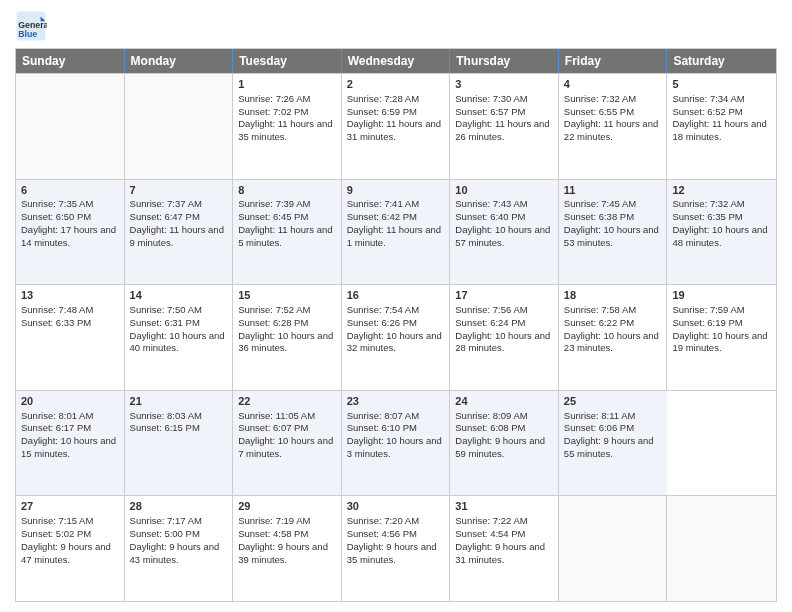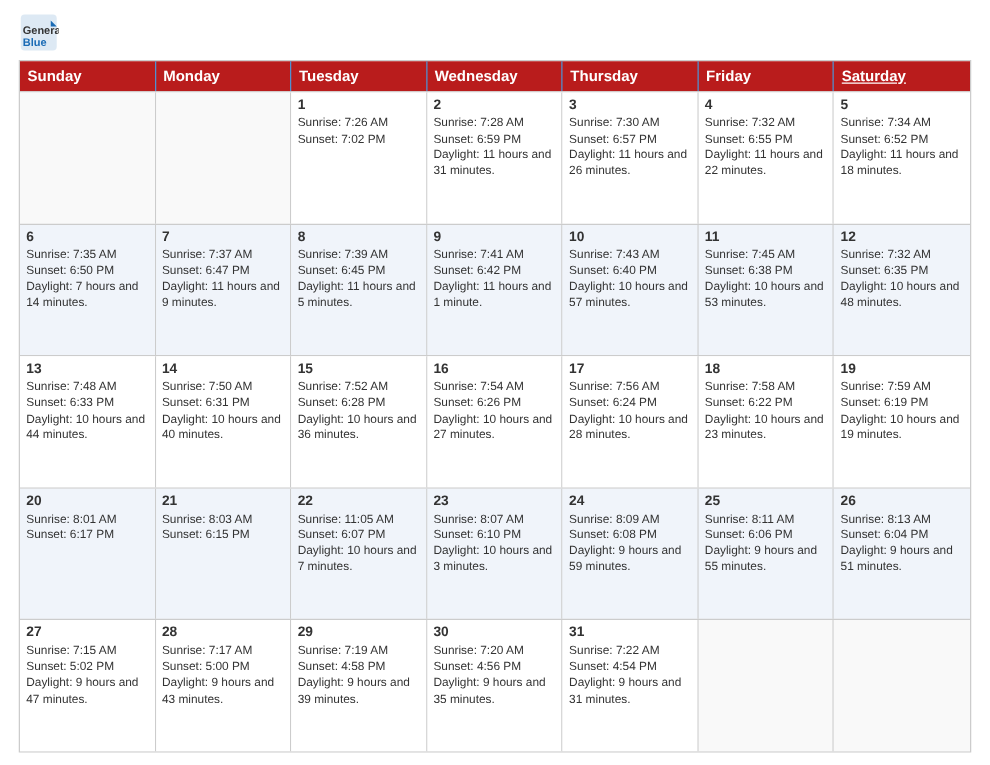--- a/index.html
+++ b/index.html
@@ -47,31 +47,31 @@
     }
     .calendar {
       flex: 1;
       display: flex;
       flex-direction: column;
       border: 1px solid #ccc;
     }
     .cal-header {
       display: grid;
       grid-template-columns: repeat(7, 1fr);
-      background: #b91c1c;
+      background: #737373;
     }
     .cal-header-cell {
       color: #fff;
       font-size: 12px;
       font-weight: bold;
       padding: 5px 6px;
       text-align: left;
       border-right: 1px solid #5090d0;
     }
-    .cal-header-cell:last-child { border-right: none; text-decoration: underline; }
+    .cal-header-cell:last-child { border-right: none; }
     .cal-body {
       flex: 1;
       display: flex;
       flex-direction: column;
     }
     .cal-row {
       display: grid;
       grid-template-columns: repeat(7, 1fr);
       flex: 1;
       border-top: 1px solid #ccc;
@@ -133,52 +133,51 @@
         <div class="cal-header-cell">Tuesday</div>
         <div class="cal-header-cell">Wednesday</div>
         <div class="cal-header-cell">Thursday</div>
         <div class="cal-header-cell">Friday</div>
         <div class="cal-header-cell">Saturday</div>
       </div>
     <div class="cal-body">
     <div class="cal-row">
           <div class="cal-cell empty"></div>
           <div class="cal-cell empty"></div>
-          <div class="cal-cell"><span class="day-num">1</span><span>Sunrise: 7:26 AM</span><br><span>Sunset: 7:02 PM</span><br></div>
+          <div class="cal-cell"><span class="day-num">1</span><span>Sunrise: 7:26 AM</span><br><span>Sunset: 7:02 PM</span><br><span>Daylight: 11 hours and 35 minutes.</span></div>
           <div class="cal-cell"><span class="day-num">2</span><span>Sunrise: 7:28 AM</span><br><span>Sunset: 6:59 PM</span><br><span>Daylight: 11 hours and 31 minutes.</span></div>
           <div class="cal-cell"><span class="day-num">3</span><span>Sunrise: 7:30 AM</span><br><span>Sunset: 6:57 PM</span><br><span>Daylight: 11 hours and 26 minutes.</span></div>
           <div class="cal-cell"><span class="day-num">4</span><span>Sunrise: 7:32 AM</span><br><span>Sunset: 6:55 PM</span><br><span>Daylight: 11 hours and 22 minutes.</span></div>
           <div class="cal-cell"><span class="day-num">5</span><span>Sunrise: 7:34 AM</span><br><span>Sunset: 6:52 PM</span><br><span>Daylight: 11 hours and 18 minutes.</span></div>
         </div>
         <div class="cal-row">
-          <div class="cal-cell"><span class="day-num">6</span><span>Sunrise: 7:35 AM</span><br><span>Sunset: 6:50 PM</span><br><span>Daylight: 7 hours and 14 minutes.</span></div>
+          <div class="cal-cell"><span class="day-num">6</span><span>Sunrise: 7:35 AM</span><br><span>Sunset: 6:50 PM</span><br><span>Daylight: 17 hours and 14 minutes.</span></div>
           <div class="cal-cell"><span class="day-num">7</span><span>Sunrise: 7:37 AM</span><br><span>Sunset: 6:47 PM</span><br><span>Daylight: 11 hours and 9 minutes.</span></div>
           <div class="cal-cell"><span class="day-num">8</span><span>Sunrise: 7:39 AM</span><br><span>Sunset: 6:45 PM</span><br><span>Daylight: 11 hours and 5 minutes.</span></div>
           <div class="cal-cell"><span class="day-num">9</span><span>Sunrise: 7:41 AM</span><br><span>Sunset: 6:42 PM</span><br><span>Daylight: 11 hours and 1 minute.</span></div>
           <div class="cal-cell"><span class="day-num">10</span><span>Sunrise: 7:43 AM</span><br><span>Sunset: 6:40 PM</span><br><span>Daylight: 10 hours and 57 minutes.</span></div>
           <div class="cal-cell"><span class="day-num">11</span><span>Sunrise: 7:45 AM</span><br><span>Sunset: 6:38 PM</span><br><span>Daylight: 10 hours and 53 minutes.</span></div>
           <div class="cal-cell"><span class="day-num">12</span><span>Sunrise: 7:32 AM</span><br><span>Sunset: 6:35 PM</span><br><span>Daylight: 10 hours and 48 minutes.</span></div>
         </div>
         <div class="cal-row">
-          <div class="cal-cell"><span class="day-num">13</span><span>Sunrise: 7:48 AM</span><br><span>Sunset: 6:33 PM</span><br><span>Daylight: 10 hours and 44 minutes.</span></div>
+          <div class="cal-cell"><span class="day-num">13</span><span>Sunrise: 7:48 AM</span><br><span>Sunset: 6:33 PM</span><br></div>
           <div class="cal-cell"><span class="day-num">14</span><span>Sunrise: 7:50 AM</span><br><span>Sunset: 6:31 PM</span><br><span>Daylight: 10 hours and 40 minutes.</span></div>
           <div class="cal-cell"><span class="day-num">15</span><span>Sunrise: 7:52 AM</span><br><span>Sunset: 6:28 PM</span><br><span>Daylight: 10 hours and 36 minutes.</span></div>
-          <div class="cal-cell"><span class="day-num">16</span><span>Sunrise: 7:54 AM</span><br><span>Sunset: 6:26 PM</span><br><span>Daylight: 10 hours and 27 minutes.</span></div>
+          <div class="cal-cell"><span class="day-num">16</span><span>Sunrise: 7:54 AM</span><br><span>Sunset: 6:26 PM</span><br><span>Daylight: 10 hours and 32 minutes.</span></div>
           <div class="cal-cell"><span class="day-num">17</span><span>Sunrise: 7:56 AM</span><br><span>Sunset: 6:24 PM</span><br><span>Daylight: 10 hours and 28 minutes.</span></div>
           <div class="cal-cell"><span class="day-num">18</span><span>Sunrise: 7:58 AM</span><br><span>Sunset: 6:22 PM</span><br><span>Daylight: 10 hours and 23 minutes.</span></div>
           <div class="cal-cell"><span class="day-num">19</span><span>Sunrise: 7:59 AM</span><br><span>Sunset: 6:19 PM</span><br><span>Daylight: 10 hours and 19 minutes.</span></div>
         </div>
         <div class="cal-row">
-          <div class="cal-cell"><span class="day-num">20</span><span>Sunrise: 8:01 AM</span><br><span>Sunset: 6:17 PM</span><br></div>
+          <div class="cal-cell"><span class="day-num">20</span><span>Sunrise: 8:01 AM</span><br><span>Sunset: 6:17 PM</span><br><span>Daylight: 10 hours and 15 minutes.</span></div>
           <div class="cal-cell"><span class="day-num">21</span><span>Sunrise: 8:03 AM</span><br><span>Sunset: 6:15 PM</span><br></div>
           <div class="cal-cell"><span class="day-num">22</span><span>Sunrise: 11:05 AM</span><br><span>Sunset: 6:07 PM</span><br><span>Daylight: 10 hours and 7 minutes.</span></div>
           <div class="cal-cell"><span class="day-num">23</span><span>Sunrise: 8:07 AM</span><br><span>Sunset: 6:10 PM</span><br><span>Daylight: 10 hours and 3 minutes.</span></div>
           <div class="cal-cell"><span class="day-num">24</span><span>Sunrise: 8:09 AM</span><br><span>Sunset: 6:08 PM</span><br><span>Daylight: 9 hours and 59 minutes.</span></div>
           <div class="cal-cell"><span class="day-num">25</span><span>Sunrise: 8:11 AM</span><br><span>Sunset: 6:06 PM</span><br><span>Daylight: 9 hours and 55 minutes.</span></div>
-          <div class="cal-cell"><span class="day-num">26</span><span>Sunrise: 8:13 AM</span><br><span>Sunset: 6:04 PM</span><br><span>Daylight: 9 hours and 51 minutes.</span></div>
         </div>
         <div class="cal-row">
           <div class="cal-cell"><span class="day-num">27</span><span>Sunrise: 7:15 AM</span><br><span>Sunset: 5:02 PM</span><br><span>Daylight: 9 hours and 47 minutes.</span></div>
           <div class="cal-cell"><span class="day-num">28</span><span>Sunrise: 7:17 AM</span><br><span>Sunset: 5:00 PM</span><br><span>Daylight: 9 hours and 43 minutes.</span></div>
           <div class="cal-cell"><span class="day-num">29</span><span>Sunrise: 7:19 AM</span><br><span>Sunset: 4:58 PM</span><br><span>Daylight: 9 hours and 39 minutes.</span></div>
           <div class="cal-cell"><span class="day-num">30</span><span>Sunrise: 7:20 AM</span><br><span>Sunset: 4:56 PM</span><br><span>Daylight: 9 hours and 35 minutes.</span></div>
           <div class="cal-cell"><span class="day-num">31</span><span>Sunrise: 7:22 AM</span><br><span>Sunset: 4:54 PM</span><br><span>Daylight: 9 hours and 31 minutes.</span></div>
           <div class="cal-cell empty"></div>
           <div class="cal-cell empty"></div>
         </div>

